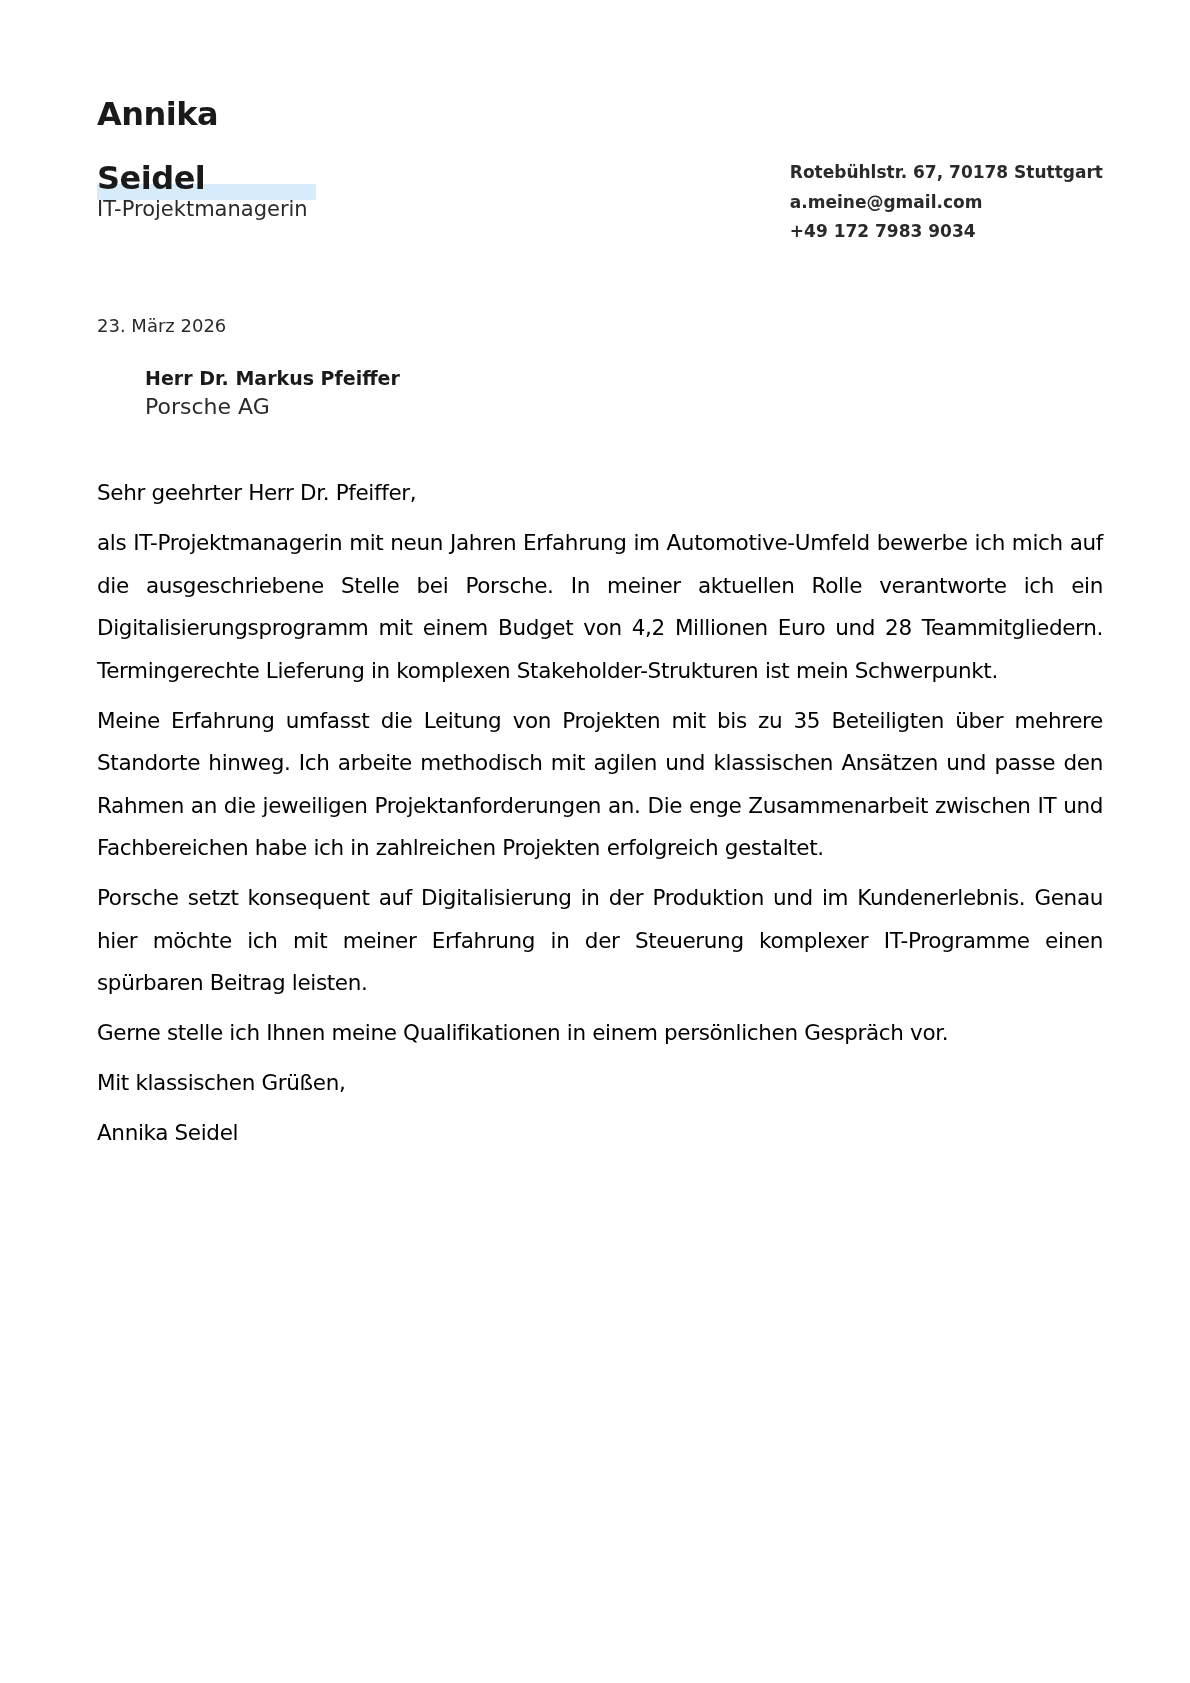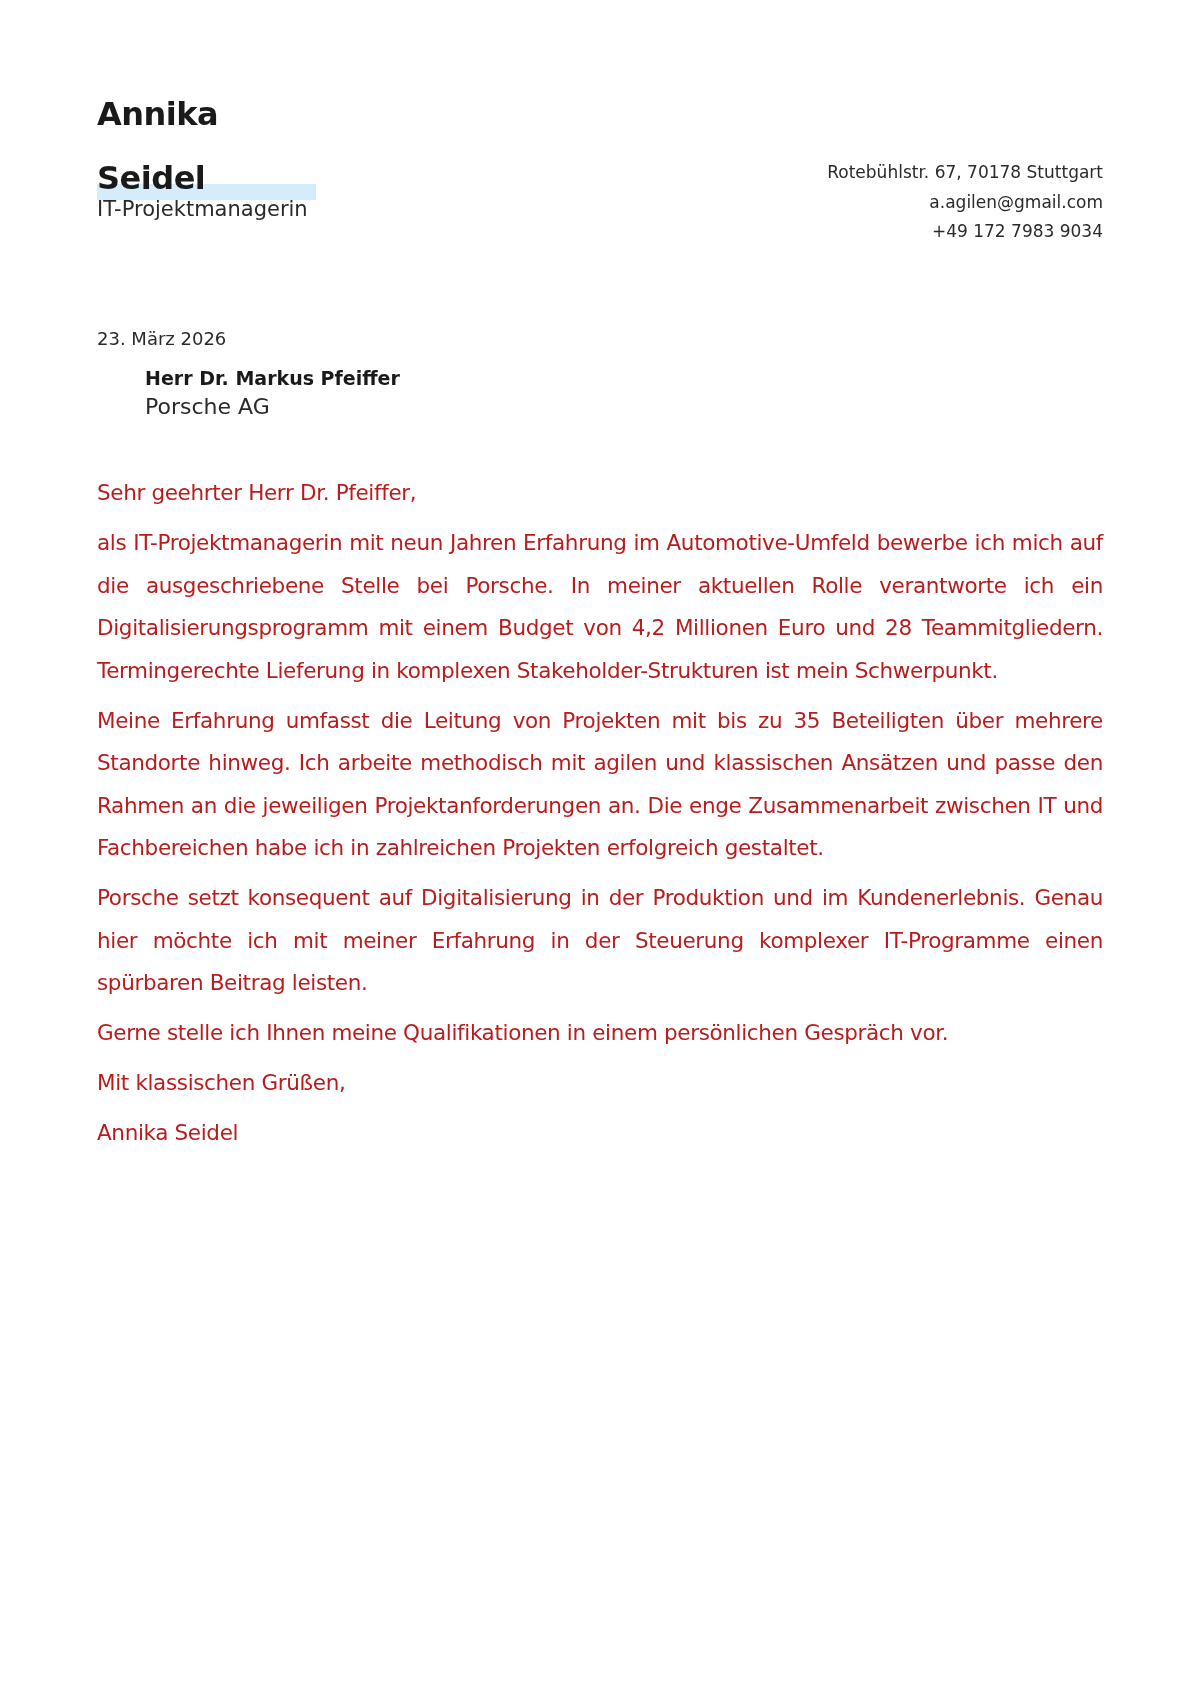--- a/index.html
+++ b/index.html
@@ -62,37 +62,36 @@
       top: 113px;
       font-size: 21px;
       line-height: 28px;
       color: #2a2a2a;
       white-space: nowrap;
     }
     .contact {
       position: absolute;
       right: 0;
       top: 76px;
-      text-align: right;
       font-size: 17px;
       line-height: 29.5px;
       color: #2a2a2a;
+      font-weight: bold;
     }
     .contact span {
       display: block;
       white-space: nowrap;
     }
     .date {
       position: absolute;
       left: 0;
       top: 313px;
       font-size: 18px;
       line-height: 26px;
       color: #2a2a2a;
-      margin-top: 13px;
     }
     .recipient {
       position: absolute;
       left: 0;
       top: 364px;
       margin-left: 48px;
     }
     .recipient-name {
       display: block;
       font-weight: bold;
@@ -108,21 +107,21 @@
       color: #2a2a2a;
       white-space: nowrap;
     }
     .body-text {
       position: absolute;
       left: 0;
       top: 472px;
       width: 1006px;
       font-size: 21.5px;
       line-height: 42.5px;
-      color: #b91c1c;
+      color: #000000;
     }
     .body-text p {
       margin: 0 0 7.5px 0;
       text-align: justify;
       letter-spacing: -0.35px;
     }
     .body-text p.salutation,
     .body-text p.closing,
     .body-text p.signature,
     .body-text p.last {
@@ -137,21 +136,21 @@
   <div class="header">
     <div class="name-block">
       <span class="name-line">Annika</span>
       <span class="name-line">Seidel</span>
       <div class="highlight-bar"></div>
     </div>
     <div class="job-title">IT-Projektmanagerin</div>
 
     <div class="contact">
       <span>Rotebühlstr. 67, 70178 Stuttgart</span>
-      <span>a.agilen@gmail.com</span>
+      <span>a.meine@gmail.com</span>
       <span>+49 172 7983 9034</span>
     </div>
   </div>
 
   <div class="date">23. März 2026</div>
 
   <div class="recipient">
     <span class="recipient-name">Herr Dr. Markus Pfeiffer</span>
     <span class="recipient-company">Porsche AG</span>
   </div>

